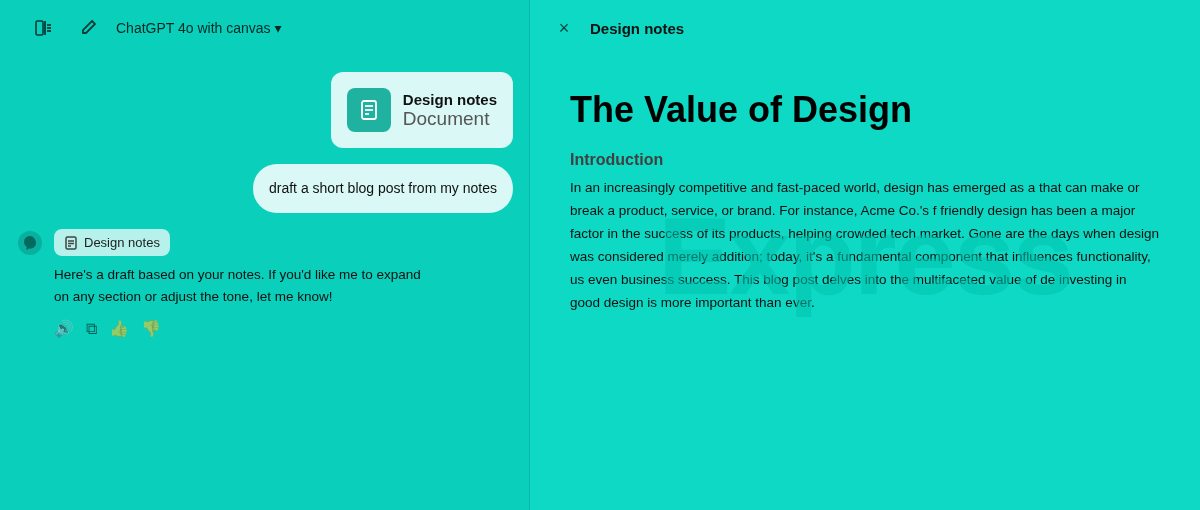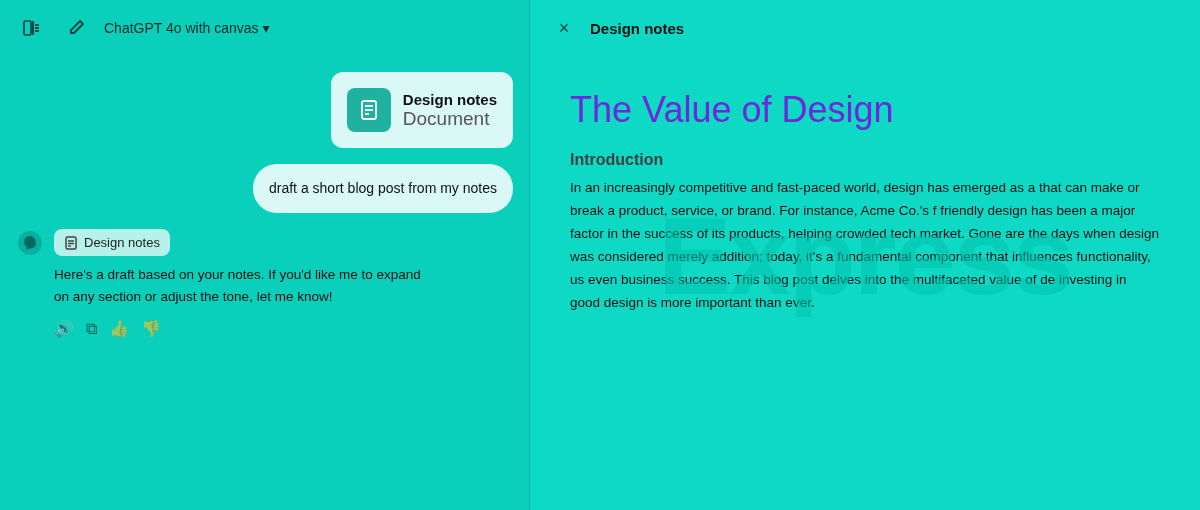--- a/index.html
+++ b/index.html
@@ -28,20 +28,21 @@
       position: relative;
       border-right: 1px solid rgba(0,0,0,0.1);
     }
 
     .top-bar {
       display: flex;
       align-items: center;
       padding: 12px 16px;
       gap: 12px;
       height: 56px;
+      margin-left: 12px;
     }
 
     .icon-btn {
       width: 32px;
       height: 32px;
       display: flex;
       align-items: center;
       justify-content: center;
       cursor: pointer;
       color: rgba(0,0,0,0.7);
@@ -202,22 +203,22 @@
 
     .canvas-area {
       flex: 1;
       padding: 32px 40px 20px 40px;
       overflow: hidden;
       position: relative;
     }
 
     .blog-title {
       font-size: 36px;
-      font-weight: 400;
-      color: #6d28d9;
+      font-weight: 700;
+      color: #000000;
       margin-bottom: 20px;
       line-height: 1.2;
     }
 
     .blog-section-heading {
       font-size: 16px;
       font-weight: 700;
       color: #404040;
       margin-bottom: 8px;
     }

